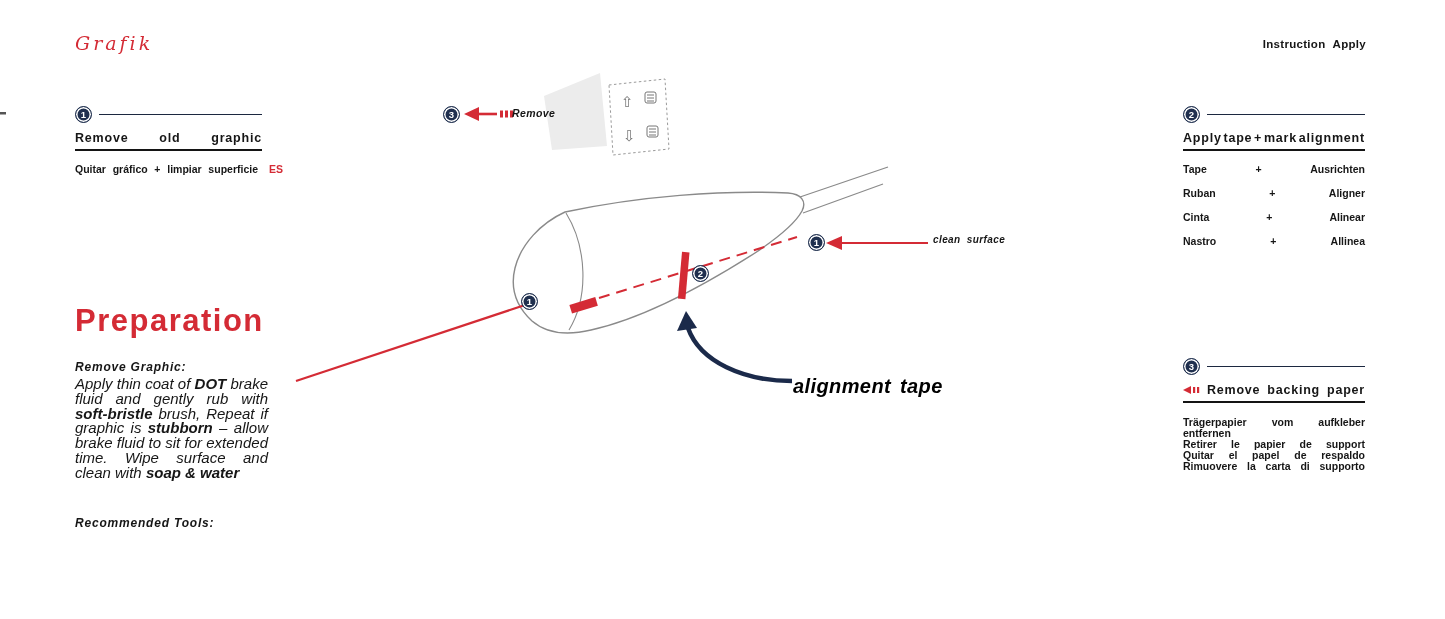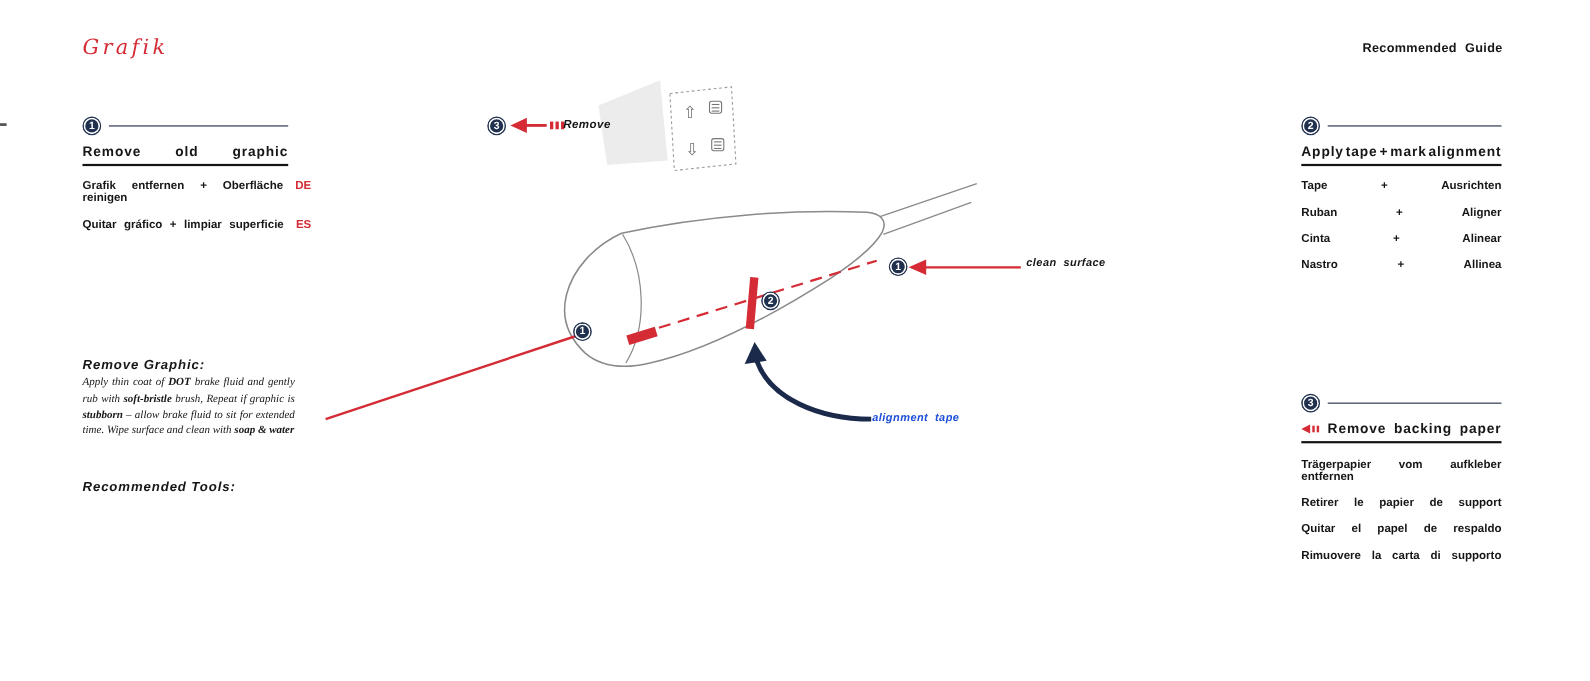--- a/index.html
+++ b/index.html
@@ -31,38 +31,38 @@
   .badge-line{flex:1;border-top:1.5px solid #1c2840;}
   .spread-heading{display:flex;justify-content:space-between;align-items:center;
          font-size:12.5px;font-weight:bold;letter-spacing:.8px;
          border-bottom:2px solid #141414;padding-bottom:4px;margin-top:8px;}
   .lang-rows{display:grid;row-gap:13px;margin-top:13px;}
   .lang-row{display:flex;gap:11px;font-size:10.5px;font-weight:bold;line-height:11px;}
   .lang-text{flex:1;text-align:justify;text-align-last:justify;}
   .lang-code{color:var(--red);white-space:nowrap;}
   .triple-rows{display:grid;row-gap:13px;margin-top:13px;}
   .triple-row{display:flex;justify-content:space-between;font-size:10.5px;font-weight:bold;line-height:11px;}
-  .just-rows{display:grid;row-gap:13px;margin-top:14px;}
+  .just-rows{display:grid;margin-top:14px;}
   .just-row{font-size:10.5px;font-weight:bold;line-height:11px;
             text-align:justify;text-align-last:justify;}
 
   
   .prep{position:absolute;left:75px;top:303px;width:196px;z-index:2;}
   .prep-heading{font-size:31px;font-weight:bold;letter-spacing:1.5px;color:var(--red);line-height:36px;}
   .sub-heading{font-size:12px;font-weight:bold;font-style:italic;letter-spacing:.8px;margin-top:21px;}
-  .body-text{font-size:10px;font-style:italic;line-height:14.8px;text-align:justify;margin-top:3px;width:193px;font-family:Liberation Serif, serif;}
+  .body-text{font-size:15px;font-style:italic;line-height:14.8px;text-align:justify;margin-top:3px;width:193px;}
 
   
   .diagram-badge{position:absolute;z-index:3;}
   .remove-label{position:absolute;left:512px;top:107px;z-index:3;
         font-size:10.5px;font-weight:bold;font-style:italic;letter-spacing:.4px;}
   .clean-label{position:absolute;left:933px;top:234px;z-index:3;
         font-size:10px;font-weight:bold;font-style:italic;letter-spacing:.4px;word-spacing:3px;text-align:right;}
-  .align-label{position:absolute;left:793px;top:375px;z-index:3;color:#1d4ed8;
-        font-size:10px;font-weight:bold;font-style:italic;letter-spacing:.4px;word-spacing:3px;}
+  .align-label{position:absolute;left:793px;top:375px;z-index:3;color:#000000;
+        font-size:20px;font-weight:bold;font-style:italic;letter-spacing:.4px;word-spacing:3px;}
 
   .h3-arrow{flex:0 0 auto;display:block;}
 </style>
 </head>
 <body>
 
 <div class="canvas">
 
   <svg class="diagram-svg" width="1445" height="619" viewBox="0 0 1445 619">
 
@@ -116,45 +116,42 @@
       <g stroke="#777777" fill="none" stroke-width="1">
         <rect x="647" y="126" width="11" height="11" rx="2"></rect>
         <line x1="649" y1="129" x2="656" y2="129"></line>
         <line x1="649" y1="132" x2="656" y2="132"></line>
         <line x1="649" y1="135" x2="656" y2="135"></line>
       </g>
     </g>
   </svg>
 
   <div class="logo">Grafik</div>
-  <div class="doc-title">Recommended Guide</div>
+  <div class="doc-title">Instruction Apply</div>
 
   <section class="col" style="left:75px;top:106px;width:208px;">
     <div class="badge-row" style="width:187px;">
       <div class="badge">1</div>
       <div class="badge-line"></div>
     </div>
     <div class="spread-heading" style="width:187px;">
       <span>Remove</span>
       <span>old</span>
       <span>graphic</span>
     </div>
     <div class="lang-rows">
       <div class="lang-row">
-        <span class="lang-text">Grafik entfernen + Oberfläche reinigen</span>
-        <span class="lang-code">DE</span>
-      </div>
-      <div class="lang-row">
         <span class="lang-text">Quitar gráfico + limpiar superficie</span>
         <span class="lang-code">ES</span>
       </div>
     </div>
   </section>
 
   <section class="prep">
+    <div class="prep-heading">Preparation</div>
     <div class="sub-heading">Remove Graphic:</div>
     <p class="body-text"><span>Apply thin coat of </span><span style="font-weight: bold;">DOT</span><span> brake fluid and gently rub with </span><span style="font-weight: bold;">soft-bristle</span><span> brush, Repeat if graphic is </span><span style="font-weight: bold;">stubborn</span><span> – allow brake fluid to sit for extended time. Wipe surface and clean with </span><span style="font-weight: bold;">soap &amp; water</span><span></span></p>
     <div class="sub-heading" style="margin-top:35px;">Recommended Tools:</div>
   </section>
 
   <section class="col" style="left:1183px;top:106px;width:182px;">
     <div class="badge-row">
       <div class="badge">2</div>
       <div class="badge-line"></div>
     </div>

